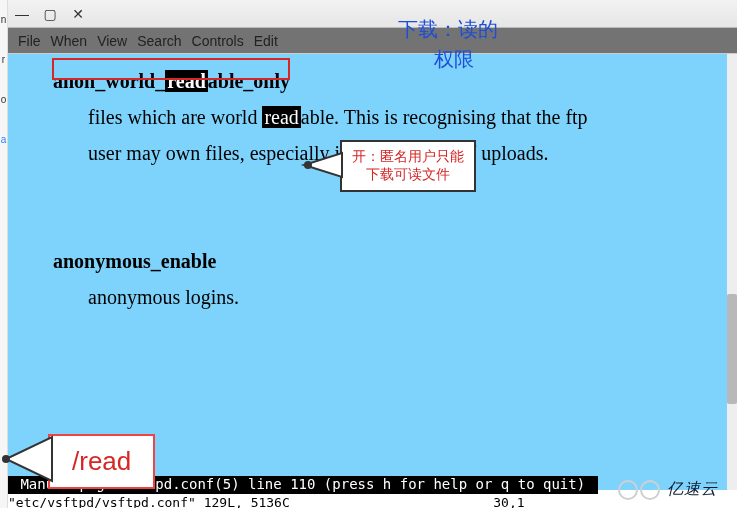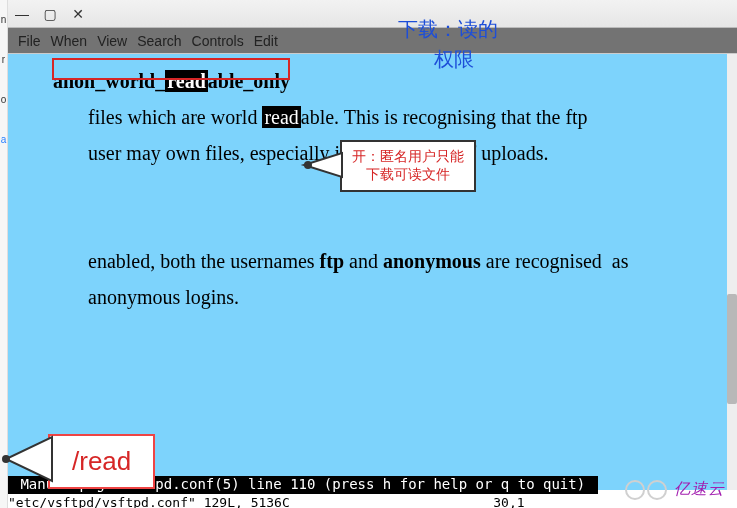--- a/index.html
+++ b/index.html
@@ -16,21 +16,21 @@
   .terminal .hl { color:#fff; background:#000; padding:0 2px; }
   .statusbar { position:absolute; left:8px; bottom:14px; height:18px; background:#000; color:#fff; font-family:"DejaVu Sans Mono",monospace; font-size:14px; padding:0 4px; white-space:pre; }
   .vimline { position:absolute; left:8px; bottom:-2px; font-family:"DejaVu Sans Mono",monospace; font-size:13px; color:#000; white-space:pre; }
   .scrollbar { position:absolute; right:0; top:54px; width:10px; height:436px; background:#eee; }
   .thumb { position:absolute; right:0; top:240px; width:10px; height:110px; background:#b8b8b8; border-radius:2px; }
   .redbox { position:absolute; border:2px solid #d62626; }
   .annot { position:absolute; color:#1d4ed8; font-family:"SimSun","NSimSun",serif; font-size:20px; font-weight:500; text-align:center; }
   .callout { position:absolute; background:#fff; border:2px solid #333; font-family:"SimSun","NSimSun",serif; font-size:14px; color:#d62626; text-align:center; padding:6px 10px; line-height:18px; }
   .callout-tail { position:absolute; }
   .bigread { position:absolute; background:#fff; border:2px solid #ef4444; color:#d62626; font-family:Arial,sans-serif; font-size:26px; padding:10px 22px; }
-  .watermark { position:absolute; right:12px; bottom:8px; font-family:"SimHei",sans-serif; font-size:16px; color:#a21caf; font-style:italic; letter-spacing:1px; }
+  .watermark { position:absolute; right:19px; bottom:8px; font-family:"SimHei",sans-serif; font-size:16px; color:#0f172a; font-style:italic; letter-spacing:1px; }
   .watermark .ring { display:inline-block; border:2px solid #d0d0d0; border-radius:50%; width:20px; height:20px; vertical-align:middle; margin-right:2px; }
   .cursor-block { display:inline-block; width:9px; height:16px; background:#000; vertical-align:middle; }
 </style>
 </head>
 <body>
 
 <div class="left-strip">
   <span></span>
     <span>n</span>
     <span></span>
@@ -57,21 +57,21 @@
   <span>Controls</span>
   <span>Edit</span>
 </div>
 
 <div class="terminal">
 <div>       <span class="b"><span>anon_world_</span><span class="hl">read</span><span>able_only</span></span></div>
 <div>              <span><span>files which are world </span><span class="hl">read</span><span>able. This is recognising that the ftp</span></span></div>
 <div>              <span>user may own files, especially in the presence of uploads.</span></div>
 <div> </div>
 <div> </div>
-<div>              <span><span>enabled, both the usernames </span><span class="b">ftp</span><span> and </span><span class="b">anonymous</span><span> are recognised  as</span></span></div>
+<div>       <span class="b">anonymous_enable</span></div>
 <div>              <span>anonymous logins.</span></div>
 <div> </div>
 
 
 
 
 
 
 
 

